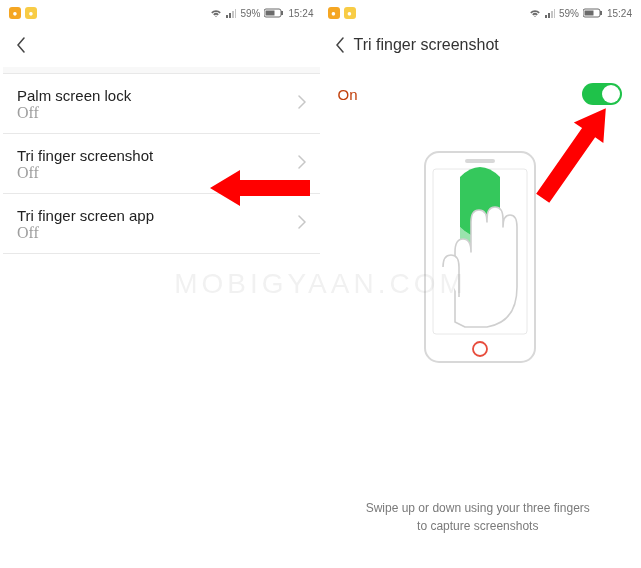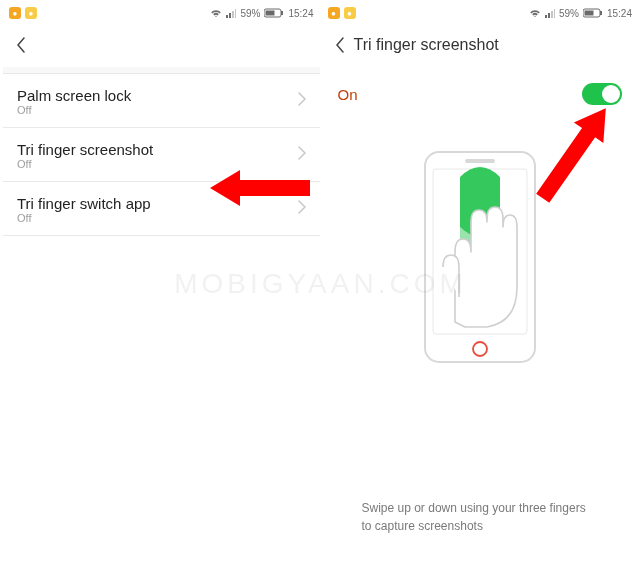--- a/index.html
+++ b/index.html
@@ -69,21 +69,21 @@
   .list-item {
     border-bottom: 1px solid #e8e8e8;
     padding: 13px 12px 11px 14px;
     position: relative;
     display: flex;
     flex-direction: column;
     background: #fff;
   }
   .list-item:last-child { border-bottom: none; }
   .list-item .title { font-size: 15px; color: #222; }
-  .list-item .subtitle { font-size: 11px; color: #9e9e9e; }
+  .list-item .subtitle { font-size: 16px; color: #9e9e9e; font-family: Liberation Serif, serif; }
   .chevron-right {
     position: absolute; right: 14px; top: 50%; transform: translateY(-50%);
   }
 
   
   .toggle-row {
     display: flex; align-items: center; justify-content: space-between;
     padding: 16px 16px 12px 16px;
   }
   .toggle-row .label { font-size: 15px; color: #c2410c; }
@@ -94,21 +94,21 @@
   .toggle .knob {
     position: absolute; right: 2px; top: 2px;
     width: 18px; height: 18px; border-radius: 50%; background: #fff;
   }
 
   
   .illustration {
     display: flex; justify-content: center; margin-top: 30px;
   }
   .hint {
-    font-size: 12px; color: #7a7a7a; text-align: left;
+    font-size: 12px; color: #7a7a7a; text-align: center;
     padding: 0 40px; line-height: 1.5;
     position: absolute; bottom: 30px; left: 0; right: 4px;
   }
 
   
   .arrow1 {
     position: absolute;
     left: 210px; top: 168px;
     z-index: 50;
     pointer-events: none;
@@ -196,21 +196,21 @@
       <div class="list-item">
         <span class="title">Tri finger screenshot</span>
         <span class="subtitle">Off</span>
         <span class="chevron-right">
           <svg width="8" height="14" viewBox="0 0 8 14">
               <path d="M1 1 L7 7 L1 13" stroke="#c7c7c7" stroke-width="1.5" fill="none" stroke-linecap="round"></path>
             </svg>
         </span>
       </div>
       <div class="list-item">
-        <span class="title">Tri finger switch app</span>
+        <span class="title">Tri finger screen app</span>
         <span class="subtitle">Off</span>
         <span class="chevron-right">
           <svg width="8" height="14" viewBox="0 0 8 14">
               <path d="M1 1 L7 7 L1 13" stroke="#c7c7c7" stroke-width="1.5" fill="none" stroke-linecap="round"></path>
             </svg>
         </span>
       </div>
     </div>
   </div>
 

